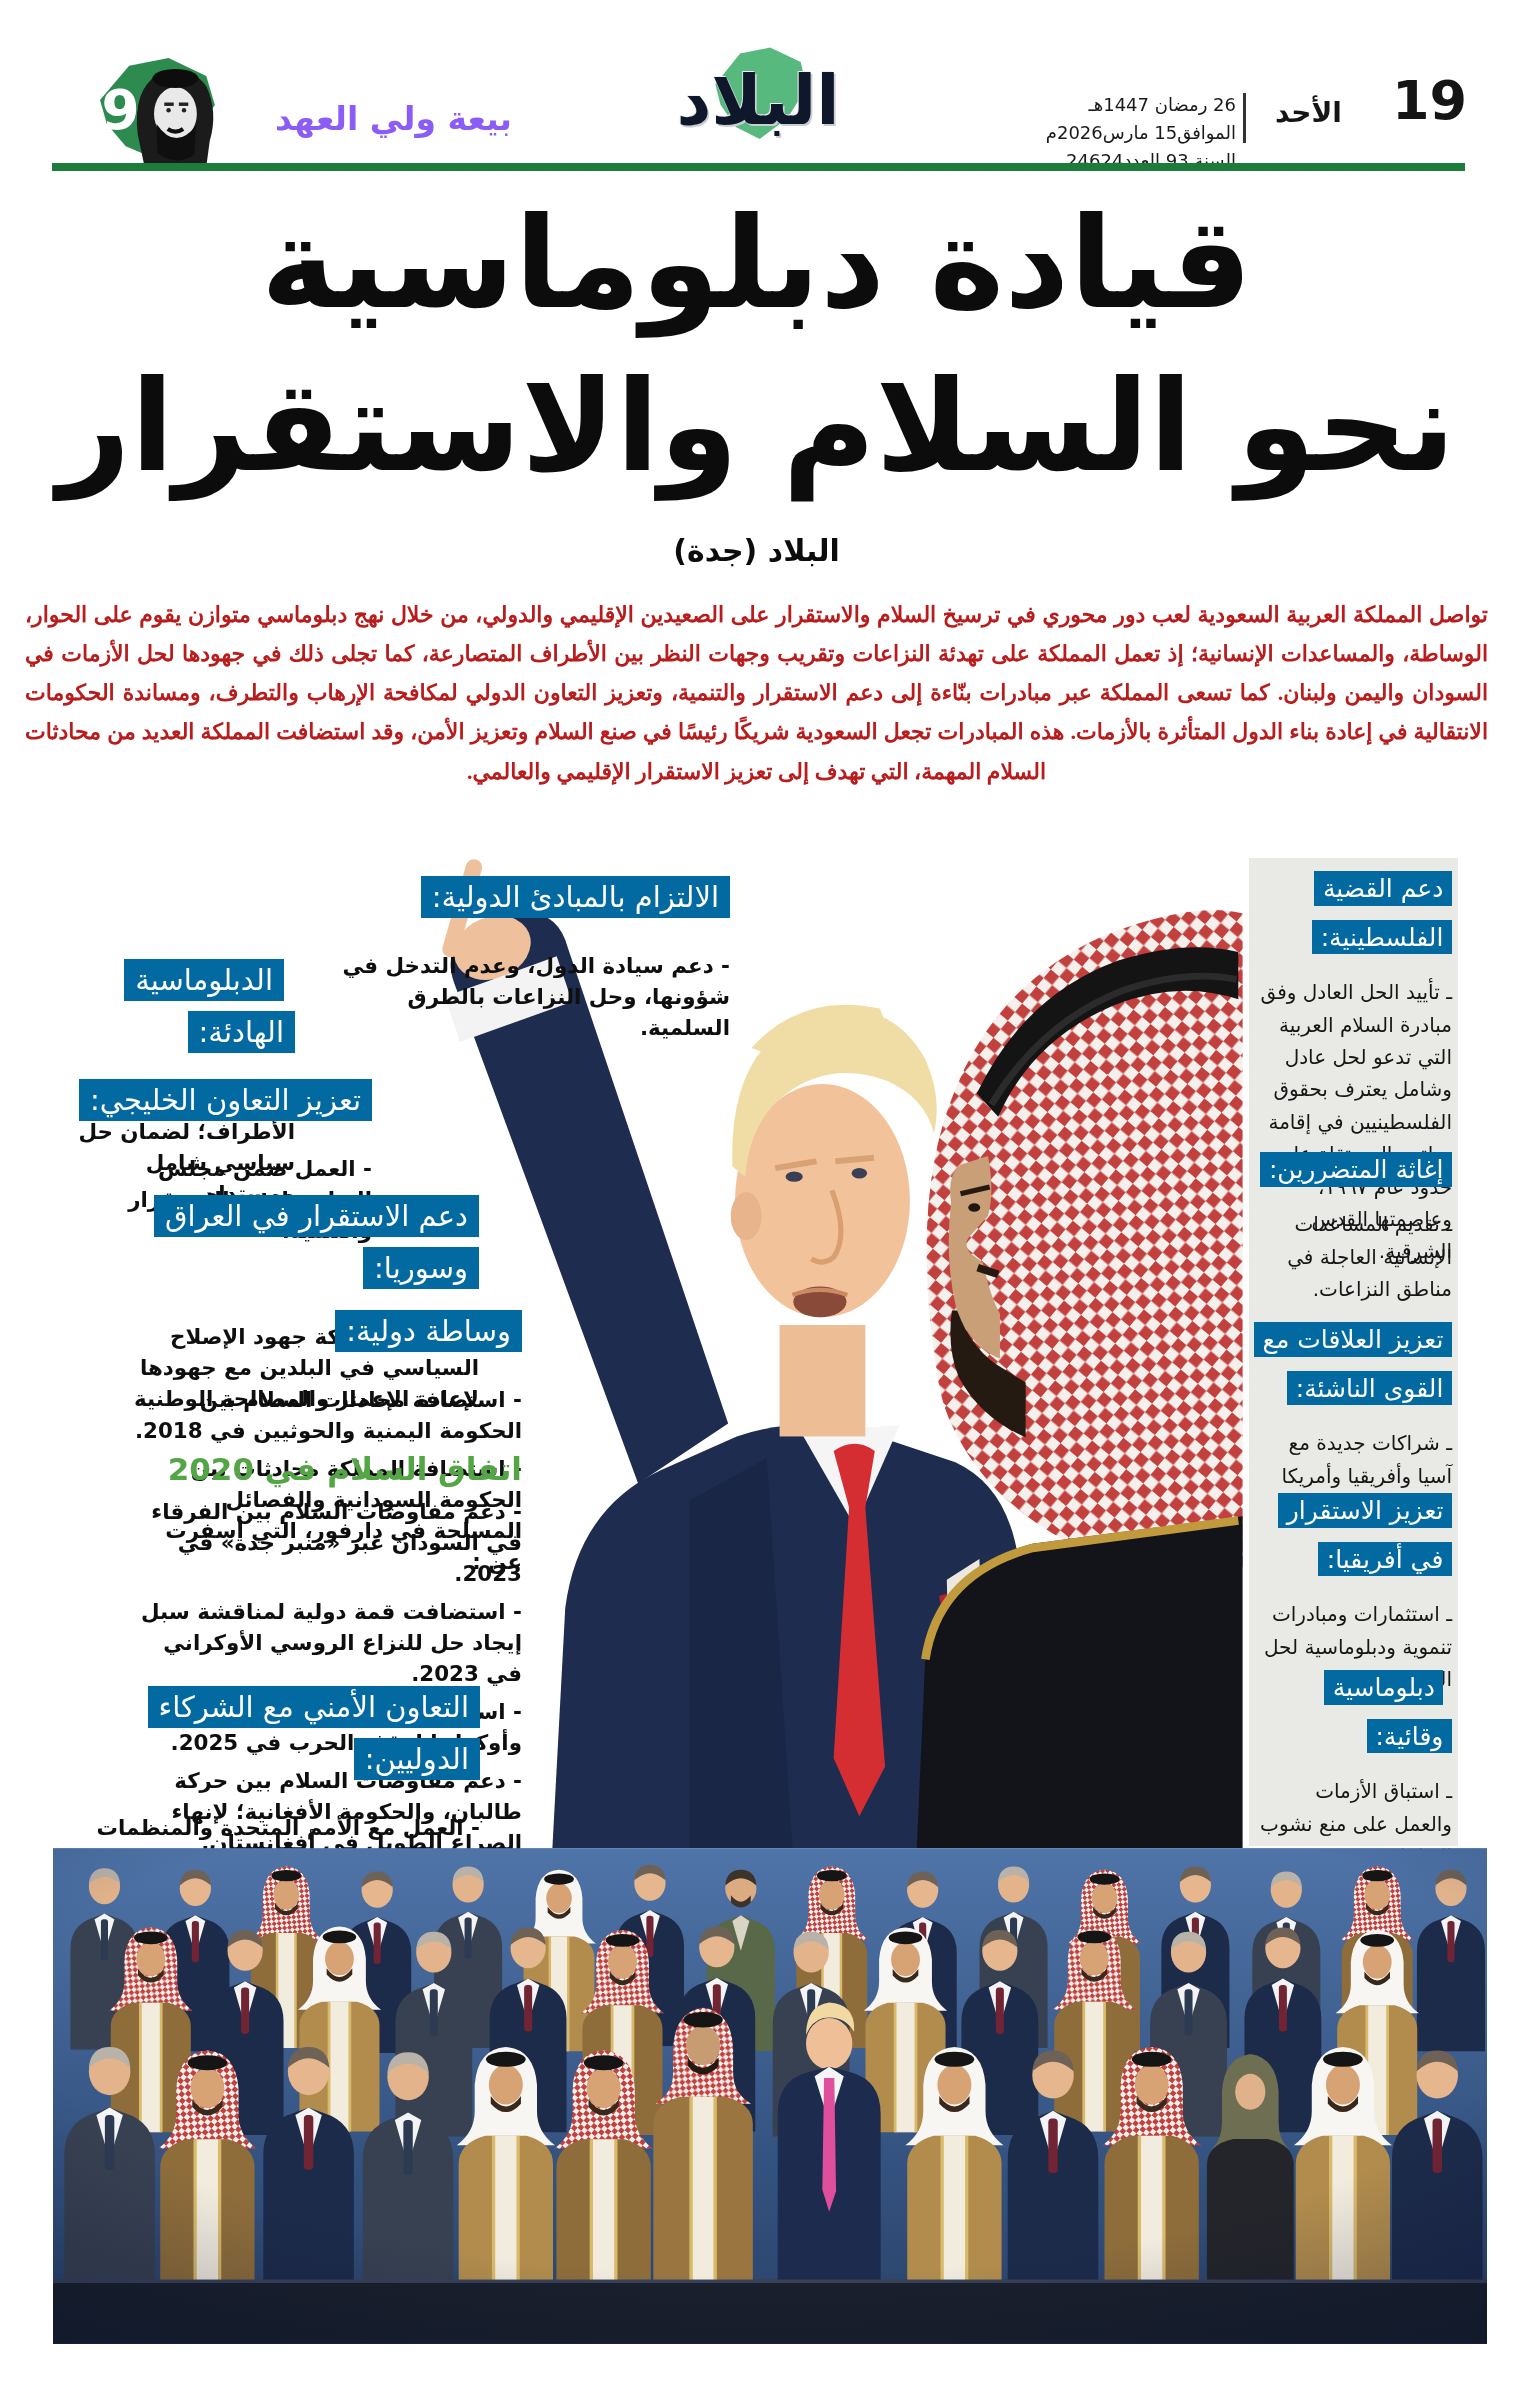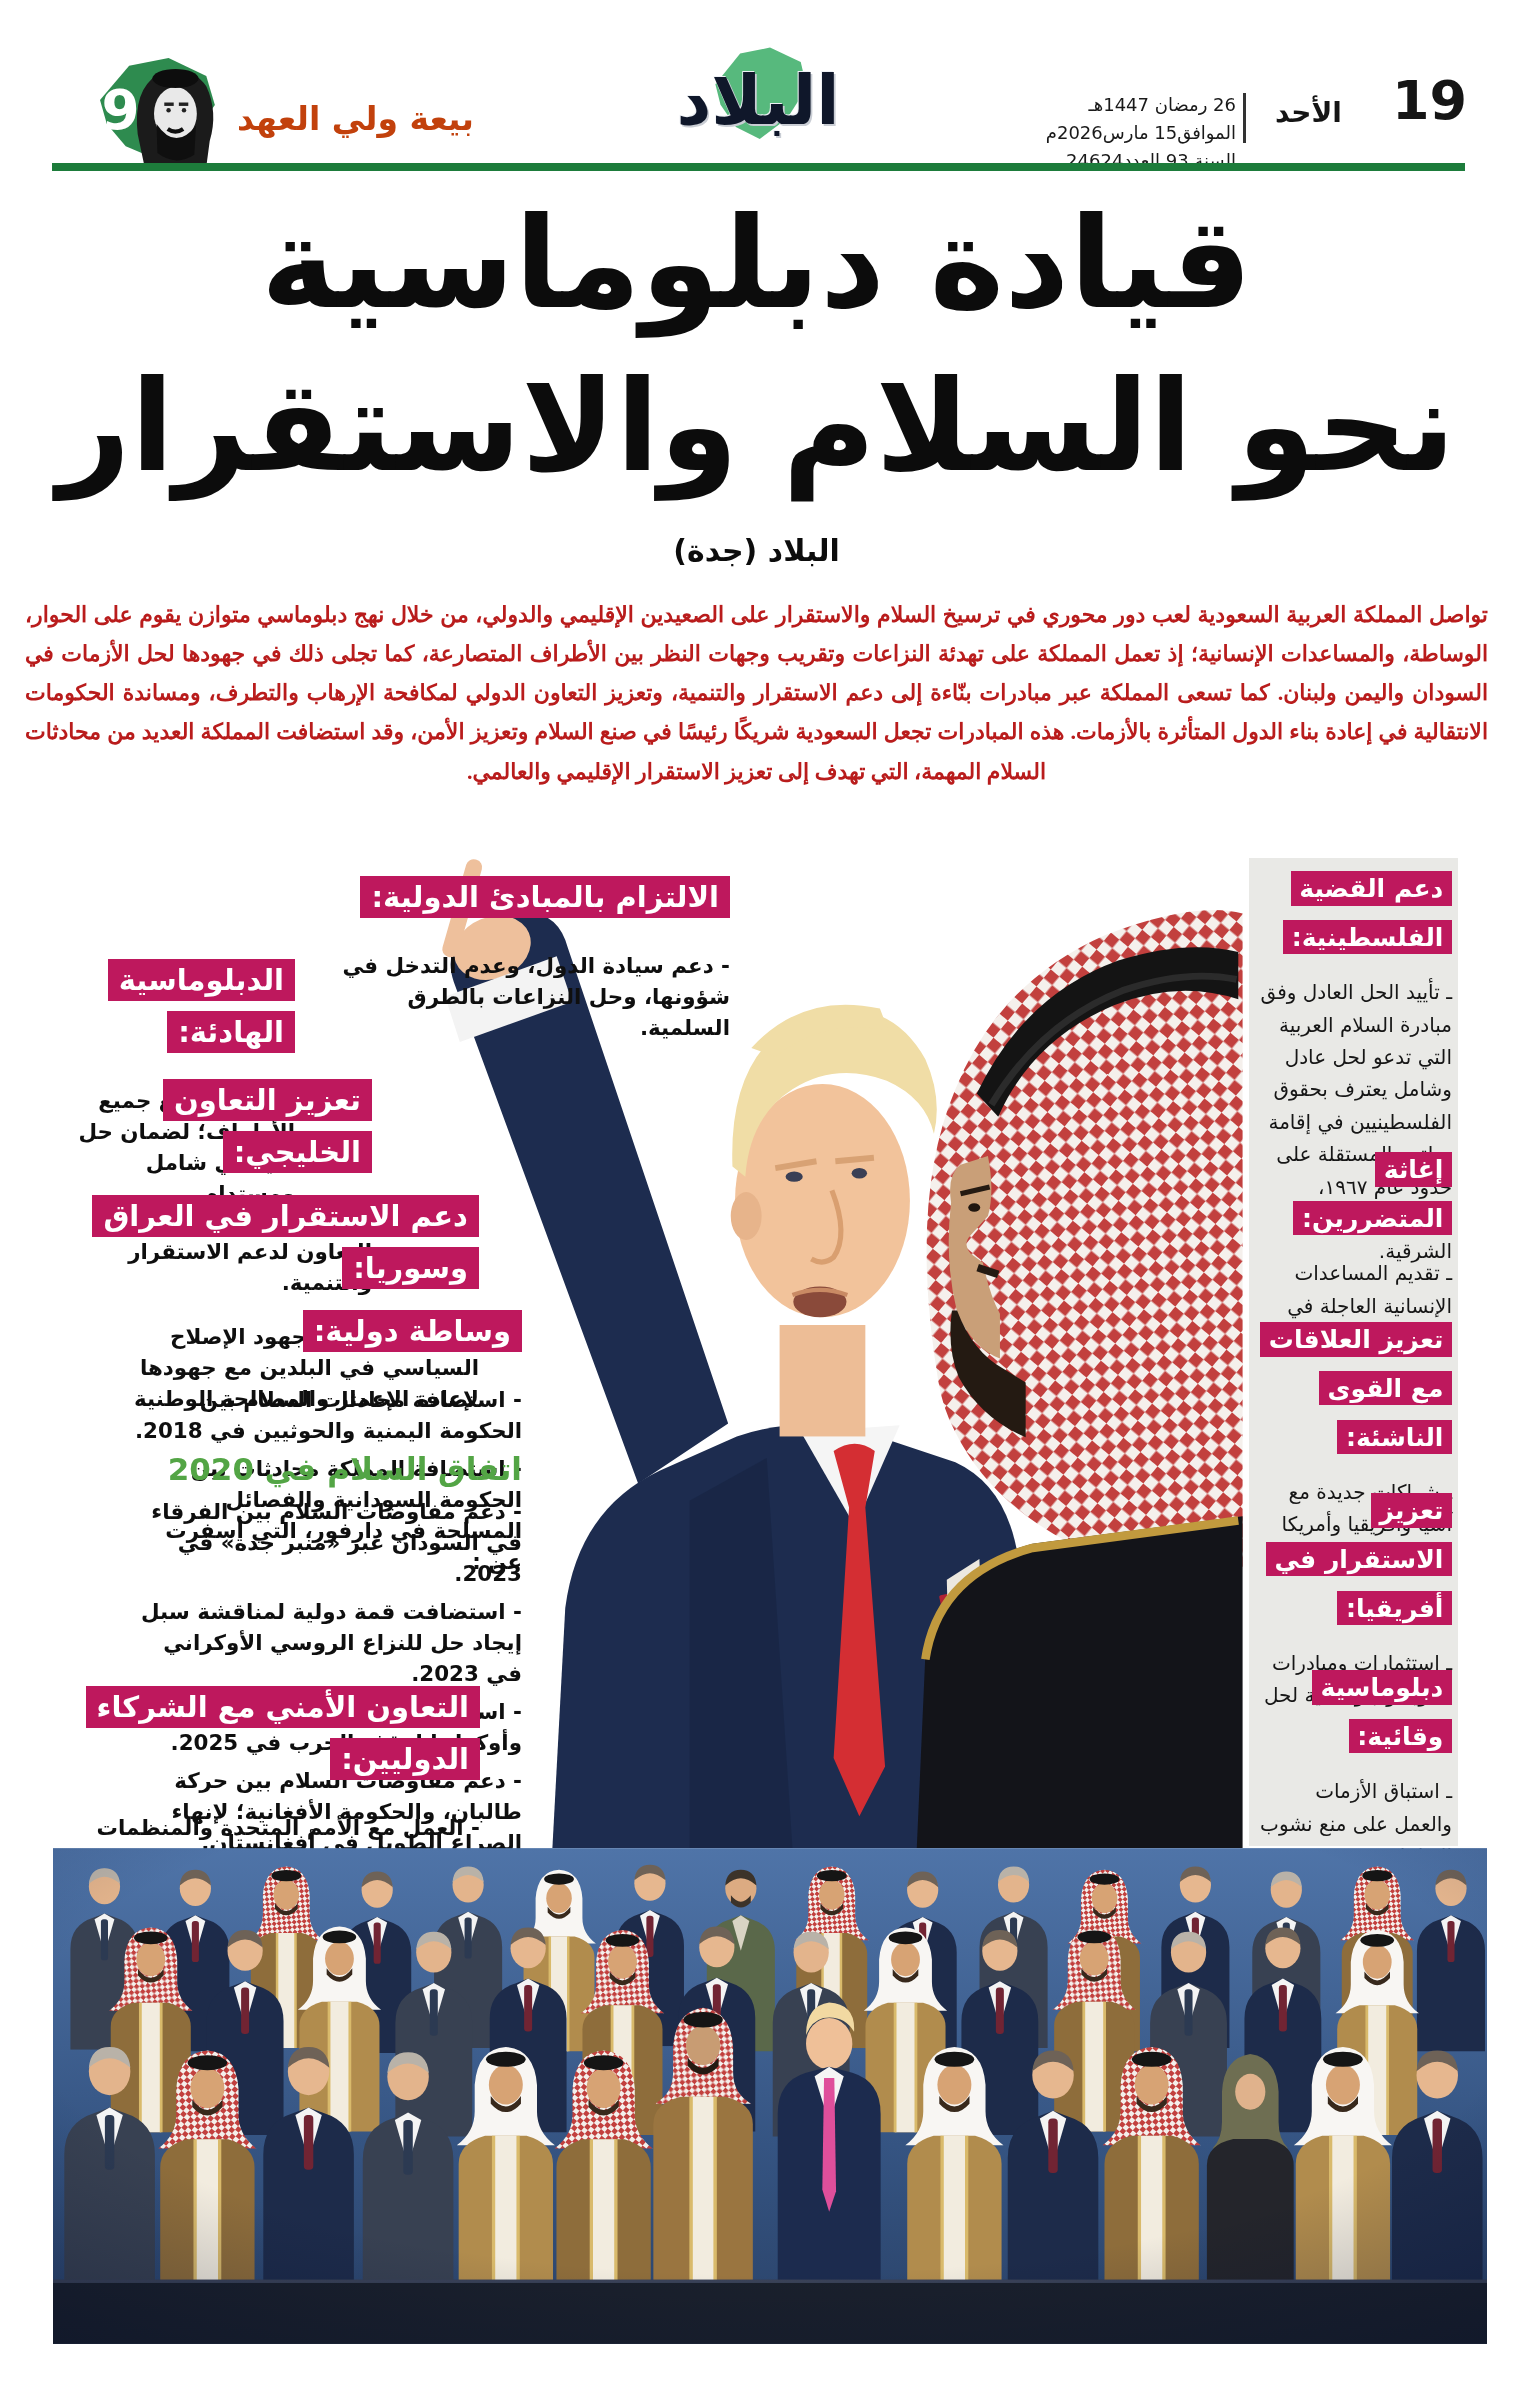--- a/index.html
+++ b/index.html
@@ -1,41 +1,41 @@
 <!DOCTYPE html>
 <html lang="ar" dir="rtl" style="font-size:13.7px"><head>
 <meta charset="utf-8">
 <style>
   html,body{margin:0;padding:0;background:#ffffff;}
   #page{position:relative;width:1515px;height:2401px;background:#fff;
         font-family:"DejaVu Sans",sans-serif;overflow:hidden;direction:rtl;color:#111;}
   .abs{position:absolute;}
 
   
-  .slogan{left:215px;top:99px;width:283px;text-align:center;font-size:33px;font-weight:bold;color:#c2410c;}
+  .slogan{left:230px;top:99px;width:283px;text-align:right;font-size:33px;font-weight:bold;color:#8b5cf6;}
   .logo-wrap{left:622px;top:41px;width:274px;height:122px;text-align:center;}
   .logo-map{position:absolute;left:79px;top:1.7px;width:111px;height:103px;}
   .logo-text{position:relative;font-size:68px;font-weight:bold;color:#0f172a;line-height:120px;
              text-shadow:1.7px 1.7px 0 #c9cdd4, -0.9px -0.9px 0 #eef1f5;letter-spacing:-1.7px;}
   .page-num{left:1379px;top:69px;width:103px;text-align:center;font-size:54px;font-weight:bold;color:#151515;}
   .day-name{left:1254px;top:96px;width:111px;text-align:center;font-size:28px;font-weight:bold;color:#151515;}
   .hdr-divider{left:1244px;top:93px;width:2.6px;height:50px;background:#333;}
   .date-block{left:1012px;top:91px;width:225px;text-align:right;font-size:18px;line-height:1.55;color:#1a1a1a;direction:rtl;}
   .green-bar{left:53px;top:163px;width:1413px;height:7.7px;background:#1d7c3b;}
 
   
   .headline{left:0;width:1515px;text-align:center;font-weight:bold;color:#0c0c0c;
             font-size:127px;line-height:1.2;letter-spacing:-1.7px;}
   .hl1{top:187px;} .hl2{top:350px;}
   .byline{left:0;top:533px;width:1515px;text-align:center;font-size:30px;font-weight:bold;color:#0c0c0c;}
   .lede{left:26px;top:595px;width:1463px;font-size:22px;font-weight:bold;line-height:1.78;color:#b91c1c;
         text-align:justify;text-align-last:center;direction:rtl;font-family:Liberation Serif, serif;}
 
   
-  .glabel{display:inline;background:#be185d;color:#fff;font-weight:bold;padding:4.3px 11px;line-height:1.8;
+  .glabel{display:inline;background:#0369a1;color:#fff;font-weight:normal;padding:4.3px 11px;line-height:1.8;
           -webkit-box-decoration-break:clone;box-decoration-break:clone;}
   .lsec{position:absolute;text-align:right;direction:rtl;}
   .lsec .trow{font-size:29px;}
   .lsec .body{margin-top:27px;font-size:21.4px;font-weight:bold;line-height:1.45;color:#0f0f0f;}
   .lsec .body .it{margin-top:6.9px;}
   .gsubhead{color:#53a545;font-size:31px;font-weight:bold;}
 
   .gray-panel{left:1250px;top:858px;width:209px;height:988px;background:#e9e9e6;}
   .rsec{position:absolute;width:194px;left:1259px;text-align:right;direction:rtl;}
   .rsec .trow{font-size:25px;line-height:1.95;}

